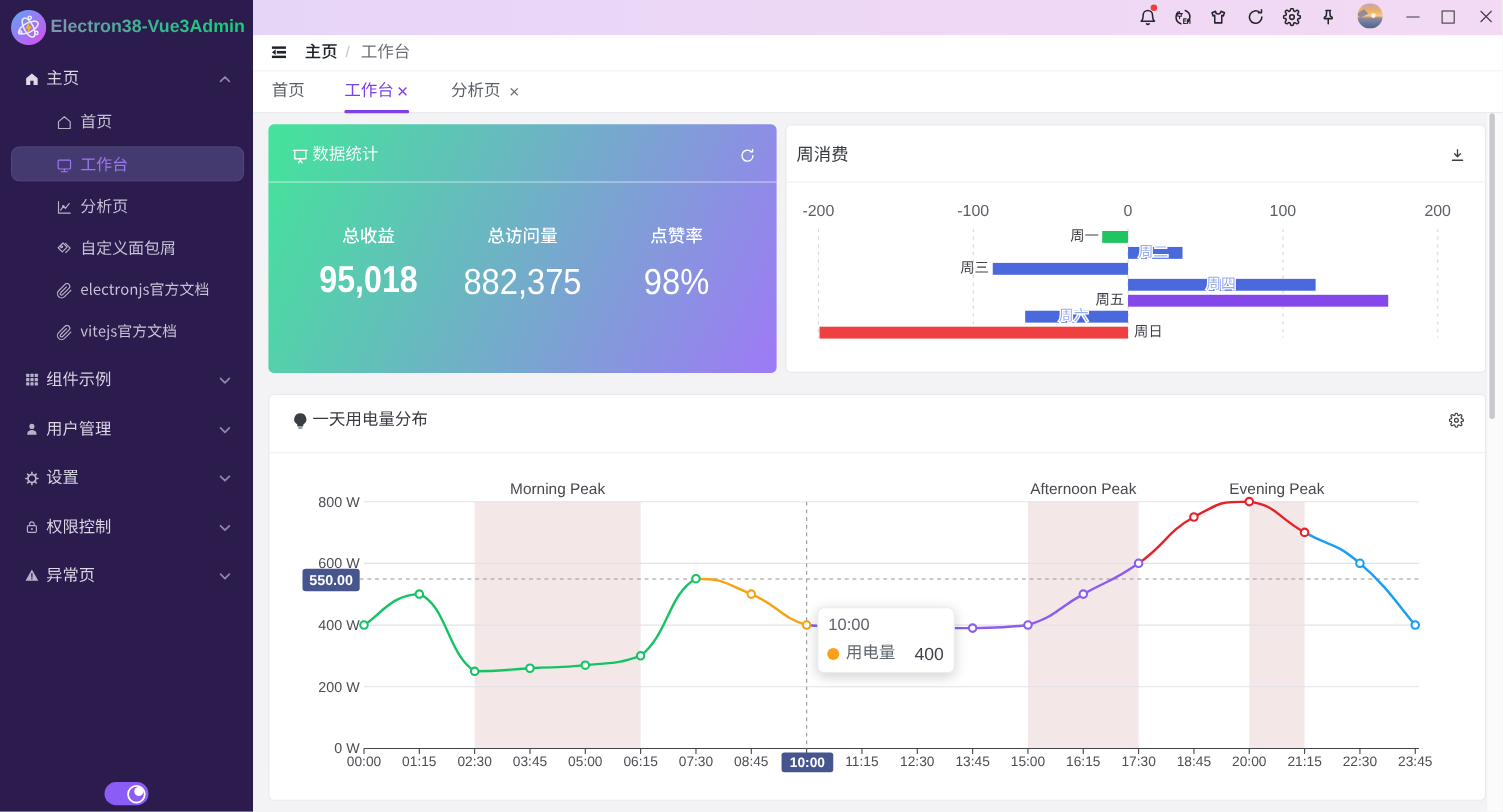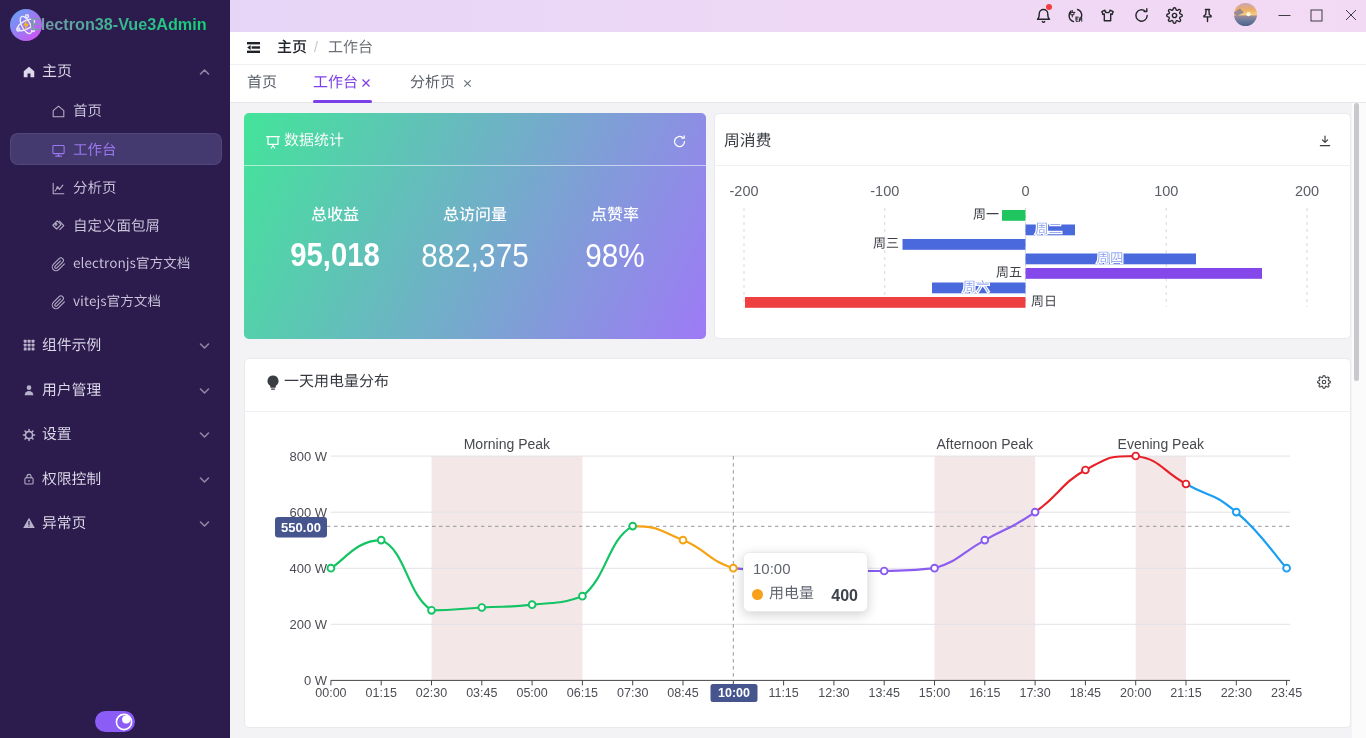--- a/index.html
+++ b/index.html
@@ -15,21 +15,21 @@
 <circle cx="16" cy="16" r="16" fill="url(#lg1)"></circle>
 <g stroke="#e6ecf8" stroke-width="1.4" fill="none">
 <ellipse cx="16" cy="16" rx="9.5" ry="4.2" transform="rotate(-28 16 16)"></ellipse>
 <ellipse cx="16" cy="16" rx="9.5" ry="4.2" transform="rotate(62 16 16)"></ellipse>
 <circle cx="8.3" cy="20.5" r="1.5"></circle>
       <circle cx="23" cy="21" r="1.5"></circle>
       <circle cx="17" cy="7.2" r="1.5"></circle>
 </g>
 <path d="M16.8 10.5 L13.2 16.8 L15.5 16.8 L14.8 21.5 L18.8 14.8 L16.3 14.8 Z" fill="#f5b81c"></path>
 </svg>
-<div class="abs" style="left:30px;top:15px;white-space:nowrap;font-size:16.2px;font-weight:bold;background:linear-gradient(90deg,#7e95ae 0%,#35b98e 55%,#0fd573 100%);-webkit-background-clip:text;-webkit-text-fill-color:transparent">Electron38-Vue3Admin</div>
+<div class="abs" style="left:46px;top:15px;white-space:nowrap;font-size:16.2px;font-weight:bold;background:linear-gradient(90deg,#7e95ae 0%,#35b98e 55%,#0fd573 100%);-webkit-background-clip:text;-webkit-text-fill-color:transparent">Electron38-Vue3Admin</div>
 <div class="abs" style="left:10px;top:133px;width:212px;height:32px;border-radius:8px;background:#453a70;border:1px solid rgba(255,255,255,.07)"></div>
 <svg class="abs" style="left:22px;top:64.5px" width="14" height="14" viewBox="0 0 24 24" fill="none" stroke="#b7b1c9" stroke-width="1.7" stroke-linecap="round" stroke-linejoin="round">
     <path d="M12 3 L21 10.5 V21 H14.5 V14.5 H9.5 V21 H3 V10.5 Z" fill="#ddd9ea" stroke="none"></path>
   </svg>
 <svg style="position:absolute;left:42px;top:63.2px" width="31" height="20" viewBox="0 0 31 20">
     <path d="M5.6 1.3C6.5 1.9 7.6 2.9 8.2 3.6H1.5V4.7H6.9V8.0H2.2V9.1H6.9V12.8H0.8V13.9H14.2V12.8H8.1V9.1H12.8V8.0H8.1V4.7H13.5V3.6H8.6L9.3 3.1C8.7 2.4 7.5 1.3 6.5 0.7Z M22.0 6.3V9.0C22.0 10.6 21.3 12.4 15.8 13.5C16.0 13.7 16.3 14.2 16.4 14.4C22.3 13.1 23.1 11.1 23.1 9.0V6.3ZM23.2 11.5C24.9 12.4 27.2 13.6 28.3 14.4L29.0 13.5C27.8 12.7 25.5 11.5 23.8 10.8ZM17.6 4.3V11.3H18.7V5.3H26.4V11.2H27.6V4.3H22.2C22.5 3.8 22.8 3.1 23.0 2.5H29.0V1.4H16.1V2.5H21.7C21.6 3.1 21.3 3.7 21.0 4.3Z" fill="#dcd8e8"></path>
   </svg>
 <svg class="abs" style="left:199px;top:67px" width="11" height="10" viewBox="0 0 11 10" fill="none" stroke="#8f87a6" stroke-width="1.6" stroke-linecap="round" stroke-linejoin="round">
     <path d="M1.5 7 L5.5 3 L9.5 7"></path>
   </svg>
@@ -399,12 +399,12 @@
     <text x="57" y="120.8" font-size="13" font-weight="bold" fill="#fff" text-anchor="middle" font-family="Liberation Sans">550.00</text>
     <rect x="466.5" y="273" width="47" height="18" rx="2.5" fill="#46558e"></rect>
     <text x="490" y="286" font-size="12.5" font-weight="bold" fill="#fff" text-anchor="middle" font-family="Liberation Sans">10:00</text>
   </svg>
 <div class="abs" style="left:742.5px;top:551.5px;width:125px;height:60px;background:#fff;border:1px solid #ebebeb;border-radius:6px;box-shadow:0 3px 12px rgba(0,0,0,.18)"></div>
 <div class="abs" style="left:753px;top:560px;font-size:15px;color:#5f646e">10:00</div>
 <div class="abs" style="left:752px;top:589px;width:11px;height:11px;border-radius:50%;background:#f9a11b"></div>
 <svg style="position:absolute;left:769px;top:584.7px" width="46" height="20" viewBox="0 0 46 20">
     <path d="M2.3 1.7V7.1C2.3 9.2 2.1 11.9 0.5 13.7C0.7 13.9 1.2 14.2 1.3 14.5C2.5 13.2 3.0 11.5 3.2 9.8H7.0V14.3H8.1V9.8H12.2V12.9C12.2 13.1 12.1 13.2 11.8 13.2C11.5 13.3 10.5 13.3 9.4 13.2C9.6 13.5 9.8 14.0 9.8 14.3C11.2 14.3 12.1 14.3 12.6 14.1C13.1 13.9 13.3 13.6 13.3 12.9V1.7ZM3.4 2.7H7.0V5.1H3.4ZM12.2 2.7V5.1H8.1V2.7ZM3.4 6.2H7.0V8.7H3.3C3.4 8.2 3.4 7.6 3.4 7.1ZM12.2 6.2V8.7H8.1V6.2Z M21.8 7.1V9.2H18.1V7.1ZM23.0 7.1H26.8V9.2H23.0ZM21.8 6.0H18.1V3.9H21.8ZM23.0 6.0V3.9H26.8V6.0ZM16.9 2.8V11.3H18.1V10.3H21.8V11.9C21.8 13.7 22.3 14.1 24.0 14.1C24.3 14.1 26.9 14.1 27.3 14.1C28.9 14.1 29.2 13.3 29.4 11.1C29.1 11.0 28.6 10.8 28.3 10.6C28.2 12.5 28.0 13.0 27.2 13.0C26.7 13.0 24.5 13.0 24.0 13.0C23.1 13.0 23.0 12.8 23.0 12.0V10.3H28.0V2.8H23.0V0.6H21.8V2.8Z M33.8 3.2H41.2V4.0H33.8ZM33.8 1.8H41.2V2.6H33.8ZM32.7 1.1V4.7H42.3V1.1ZM30.8 5.4V6.2H44.2V5.4ZM33.5 9.1H36.9V10.0H33.5ZM38.0 9.1H41.7V10.0H38.0ZM33.5 7.6H36.9V8.4H33.5ZM38.0 7.6H41.7V8.4H38.0ZM30.7 13.2V14.0H44.3V13.2H38.0V12.3H43.1V11.5H38.0V10.7H42.8V6.9H32.4V10.7H36.9V11.5H32.0V12.3H36.9V13.2Z" fill="#5f646e"></path>
   </svg>
-<div class="abs" style="left:828px;top:586.5px;width:30px;text-align:right;font-size:16px;font-weight:bold;color:#3f434c">400</div>
+<div class="abs" style="left:828px;top:586.5px;width:30px;text-align:right;font-size:16px;font-weight:normal;color:#3f434c">400</div>
 </body></html>

